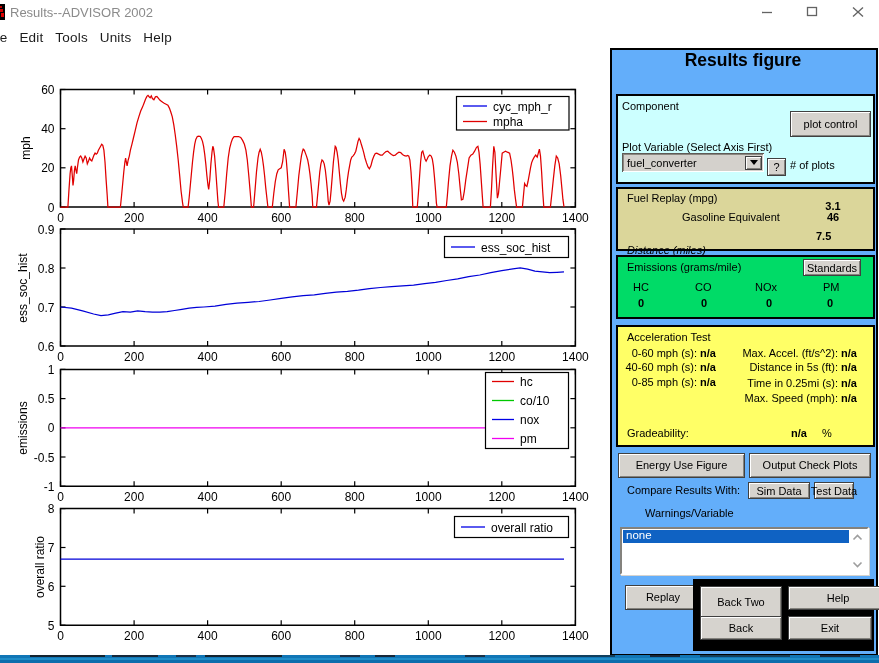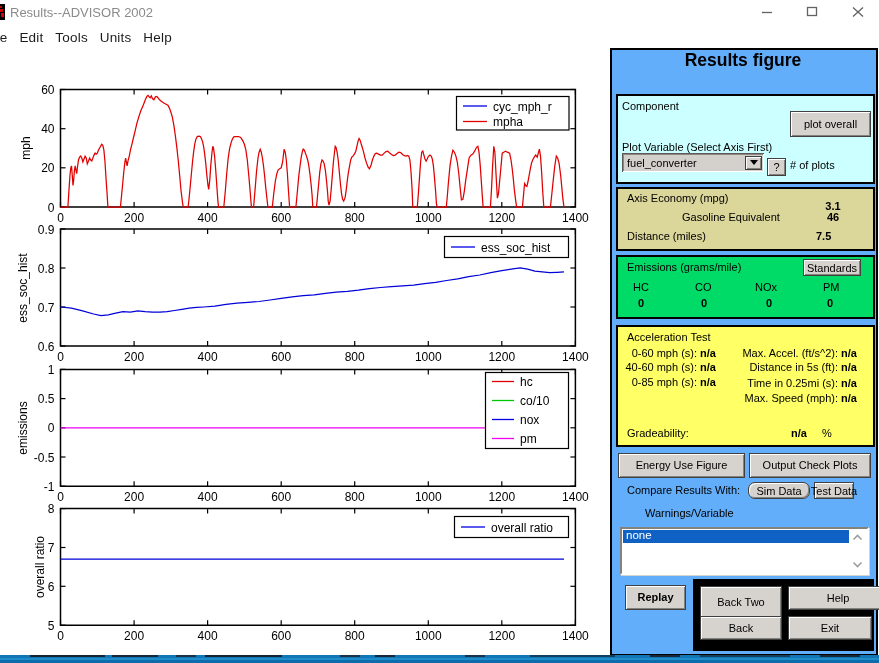--- a/index.html
+++ b/index.html
@@ -228,43 +228,43 @@
 <div class="lbl" style="left:609px;top:50px;width:268px;text-align:center;font-size:17.5px;font-weight:bold;">Results figure</div>
 
 <div class="abs" style="left:616px;top:94px;width:259px;height:90px;background:#ccffff;border:2px solid #000;"></div>
 <div class="lbl" style="left:622px;top:100px;">Component</div>
 <div class="dd" style="left:622px;top:117px;width:142px;height:19px;">
     <div class="tx">fuel_converter</div>
     <div class="ar">
       <div class="tri"></div>
     </div>
   </div>
-<div class="btn" style="left:790px;top:111px;width:81px;height:26px;">plot overall</div>
+<div class="btn" style="left:790px;top:111px;width:81px;height:26px;">plot control</div>
 <div class="lbl" style="left:622px;top:140.5px;">Plot Variable (Select Axis First)</div>
 <div class="dd" style="left:622px;top:158px;width:142px;height:19px;">
     <div class="tx">fc_clt_tmp</div>
     <div class="ar">
       <div class="tri"></div>
     </div>
   </div>
 <div class="btn" style="left:767px;top:158px;width:19px;height:18px;">?</div>
 <div class="lbl" style="left:790px;top:159px;"># of plots</div>
 <div class="dd" style="left:840px;top:157px;width:32px;height:19px;">
     <div class="tx">4</div>
     <div class="ar">
       <div class="tri"></div>
     </div>
   </div>
 
 <div class="abs" style="left:616px;top:186.5px;width:259px;height:64px;background:#dbd69a;border:2px solid #000;"></div>
-<div class="lbl" style="left:627px;top:192px;">Axis Economy (mpg)</div>
+<div class="lbl" style="left:627px;top:192px;">Fuel Replay (mpg)</div>
 <div class="lbl" style="left:816px;top:200px;width:34px;text-align:center;font-weight:bold;">3.1</div>
 <div class="lbl" style="left:682px;top:211px;">Gasoline Equivalent</div>
 <div class="lbl" style="left:816px;top:211px;width:34px;text-align:center;font-weight:bold;">46</div>
-<div class="lbl" style="left:627px;top:230px;">Distance (miles)</div>
+<div class="lbl" style="left:627px;top:244px;font-style:italic;">Distance (miles)</div>
 <div class="lbl" style="left:816px;top:230px;width:34px;font-weight:bold;">7.5</div>
 
 <div class="abs" style="left:616px;top:255px;width:259px;height:64px;background:#00db67;border:2px solid #000;"></div>
 <div class="lbl" style="left:627px;top:261px;">Emissions (grams/mile)</div>
 <div class="btn" style="left:803px;top:259px;width:58px;height:17px;">Standards</div>
 <div class="lbl" style="left:633px;top:281px;">HC</div>
 <div class="lbl" style="left:695px;top:281px;">CO</div>
 <div class="lbl" style="left:755px;top:281px;">NOx</div>
 <div class="lbl" style="left:823px;top:281px;">PM</div>
 <div class="lbl" style="left:638px;top:297px;font-weight:bold;">0</div>
@@ -281,34 +281,34 @@
 <div class="lblr" style="right:22px;top:361px;">Distance in 5s (ft): <b>n/a</b></div>
 <div class="lblr" style="right:22px;top:377px;">Time in 0.25mi (s): <b>n/a</b></div>
 <div class="lblr" style="right:22px;top:391.5px;">Max. Speed (mph): <b>n/a</b></div>
 <div class="lbl" style="left:627px;top:426.5px;">Gradeability:</div>
 <div class="lbl" style="left:791px;top:426.5px;"><b>n/a</b></div>
 <div class="lbl" style="left:822px;top:426.5px;">%</div>
 
 <div class="btn" style="left:618px;top:452.5px;width:127px;height:25px;">Energy Use Figure</div>
 <div class="btn" style="left:749px;top:452.5px;width:122px;height:25px;">Output Check Plots</div>
 <div class="lbl" style="left:627px;top:484px;">Compare Results With:</div>
-<div class="btn" style="left:748px;top:482px;width:62px;height:17px;border-radius:7px;">Sim Data</div>
+<div class="btn" style="left:748px;top:482px;width:62px;height:17px;">Sim Data</div>
 <div class="btn" style="left:814px;top:482px;width:40px;height:17px;">Test Data</div>
 <div class="lbl" style="left:645px;top:507px;">Warnings/Variable</div>
 
 <div class="abs" style="left:620px;top:527px;width:249px;height:48px;background:#fff;border:2px solid #84827d;border-right-color:#fff;border-bottom-color:#fff;box-shadow:1px 1px 0 #d6d3ce;"></div>
 <div class="abs" style="left:623px;top:530px;width:226px;height:13px;background:#0f62c3;"></div>
 <div class="lbl" style="left:626px;top:529px;color:#fff;font-size:11.5px;">none</div>
 <div class="abs" style="left:849px;top:530px;width:17px;height:42px;background:#fff;"></div>
 <svg class="abs" style="left:849px;top:530px;" width="18" height="42" viewBox="0 0 18 42">
 <path d="M4.5 9.5 L8.5 5.5 L12.5 9.5" fill="none" stroke="#9e9e9e" stroke-width="1.6"></path>
 <path d="M4.5 32.5 L8.5 36.5 L12.5 32.5" fill="none" stroke="#9e9e9e" stroke-width="1.6"></path>
 </svg>
 
-<div class="btn" style="left:625px;top:584.5px;width:61px;height:25px;font-weight:bold;">Replay</div>
+<div class="btn" style="left:625px;top:584.5px;width:76px;height:25px;">Replay</div>
 <div class="abs" style="left:693px;top:579px;width:181px;height:72px;background:#000;"></div>
 <div class="btn" style="left:700px;top:585.5px;width:82px;height:32px;">Back Two</div>
 <div class="btn" style="left:788px;top:585.5px;width:100px;height:24px;">Help</div>
 <div class="btn" style="left:700px;top:615.5px;width:82px;height:24px;">Back</div>
 <div class="btn" style="left:788px;top:615.5px;width:84px;height:24px;">Exit</div>
 
 <div class="abs" style="left:0;top:655px;width:879px;height:2.5px;background:#1176b6;"></div>
 <div class="abs" style="left:0;top:657.5px;width:879px;height:2.5px;background:#1e8cc8;"></div>
 <div class="abs" style="left:0;top:660px;width:879px;height:3px;background:#0d6dac;"></div>
 <div class="abs" style="left:30px;top:655px;width:75px;height:2px;background:#142430;"></div>

